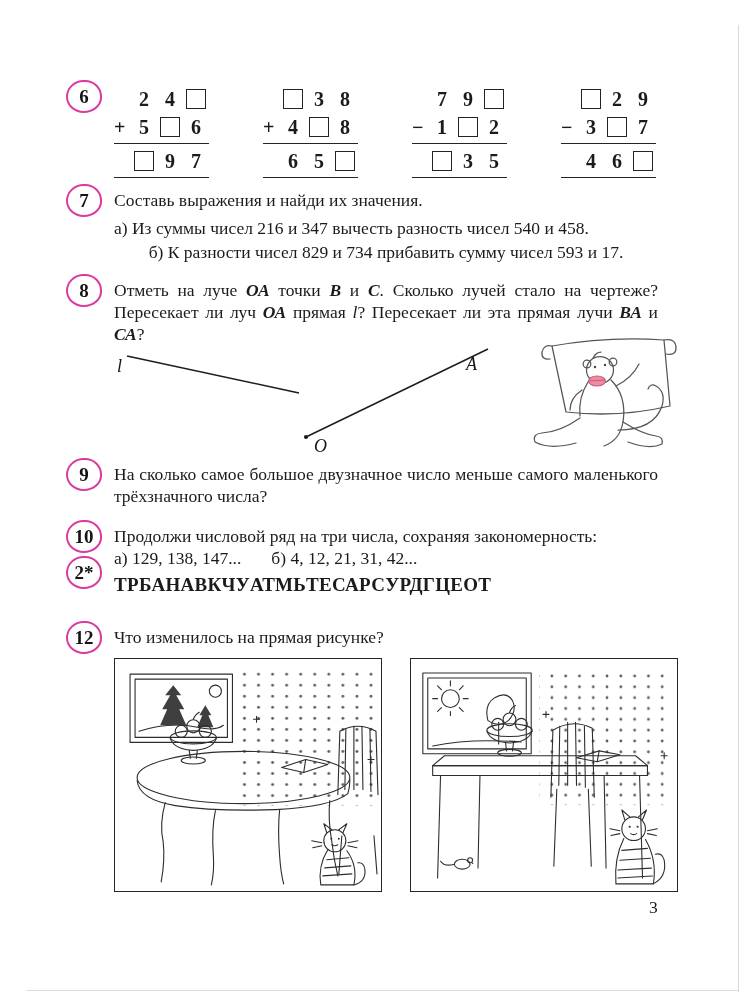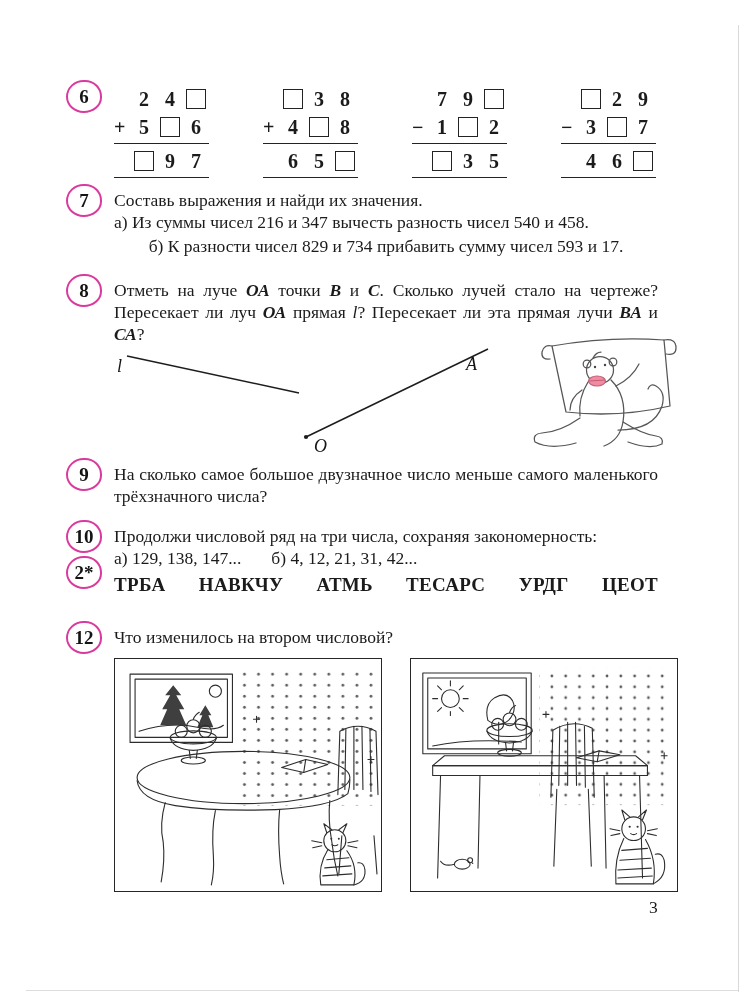--- a/index.html
+++ b/index.html
@@ -15,25 +15,25 @@
   .just { text-align:justify; }
   
   .ablocks { display:flex; justify-content:space-between; width:100%; padding-right:2px; }
   .ablock { display:flex; flex-direction:column; }
   .arow { display:flex; align-items:center; height:28px; }
   .aop { width:17px; font-size:20px; font-weight:bold; }
   .acell { width:26px; display:flex; align-items:center; justify-content:center; font-size:20px; font-weight:bold; }
   .abox { width:20px; height:20px; border:1.7px solid #232323; background:#fff; }
   .aline { height:0; border-top:1.7px solid #232323; margin:2px 0 3px; }
   
-  .t7a { } .t7b { margin-top:2px;text-align:center; }
+  .t7a { margin-top:6px; } .t7b { margin-top:2px;text-align:center; }
   .mvar { font-weight:bold; font-style:italic; }
   .mital { font-style:italic; }
   .gap { display:inline-block; width:30px; }
-  .words { display:flex; justify-content:space-between; margin-top:13px; font-weight:bold; font-size:19px; letter-spacing:.3px; }
+  .words { display:flex; margin-top:13px; font-weight:bold; font-size:19px; letter-spacing:.3px; }
   .pics { display:flex; gap:28px; margin-top:10px; }
   .pic { flex:none; width:268px; height:234px; border:1.7px solid #262626; background:#fff; }
   .pic svg { display:block; width:100%; height:100%; }
   .fig { position:absolute; left:104px; top:334px; }
   .flabel { font-family:"Liberation Serif", serif; font-style:italic; font-size:18px; fill:#161616; }
   .sk  { stroke:#2d2d2d; fill:none; stroke-width:1.1; stroke-linecap:round; stroke-linejoin:round; }
   .skm { stroke:#565656; fill:none; stroke-width:1.25; stroke-linecap:round; stroke-linejoin:round; }
   .geo { stroke:#1d1d1d; stroke-width:1.5; }
   .pagenum { position:absolute; left:649px; top:896px; font-size:17.5px; }
   .edge-r { position:absolute; top:25px; bottom:8px; right:11px; width:1.5px; background:#cfcfcf; opacity:.8; }
@@ -251,21 +251,21 @@
           <span class="word">ЦЕОТ</span>
         </div>
     </div>
   </section>
 
   <section class="prob" style="top:626px">
     <div class="badge">
       <span>12</span>
     </div>
     <div class="content">
-      <p>Что изменилось на втором числовой?</p>
+      <p>Что изменилось на прямая рисунке?</p>
       <div class="pics">
 
         <div class="pic">
           <svg viewBox="0 0 265 231">
             <defs>
               <pattern id="beads1" width="14" height="11" patternUnits="userSpaceOnUse">
                 <circle cx="3" cy="4" r="1.4" fill="#5a5a5a"></circle>
               </pattern>
             </defs>
             <rect x="126" y="6" width="132" height="140" fill="url(#beads1)"></rect>

